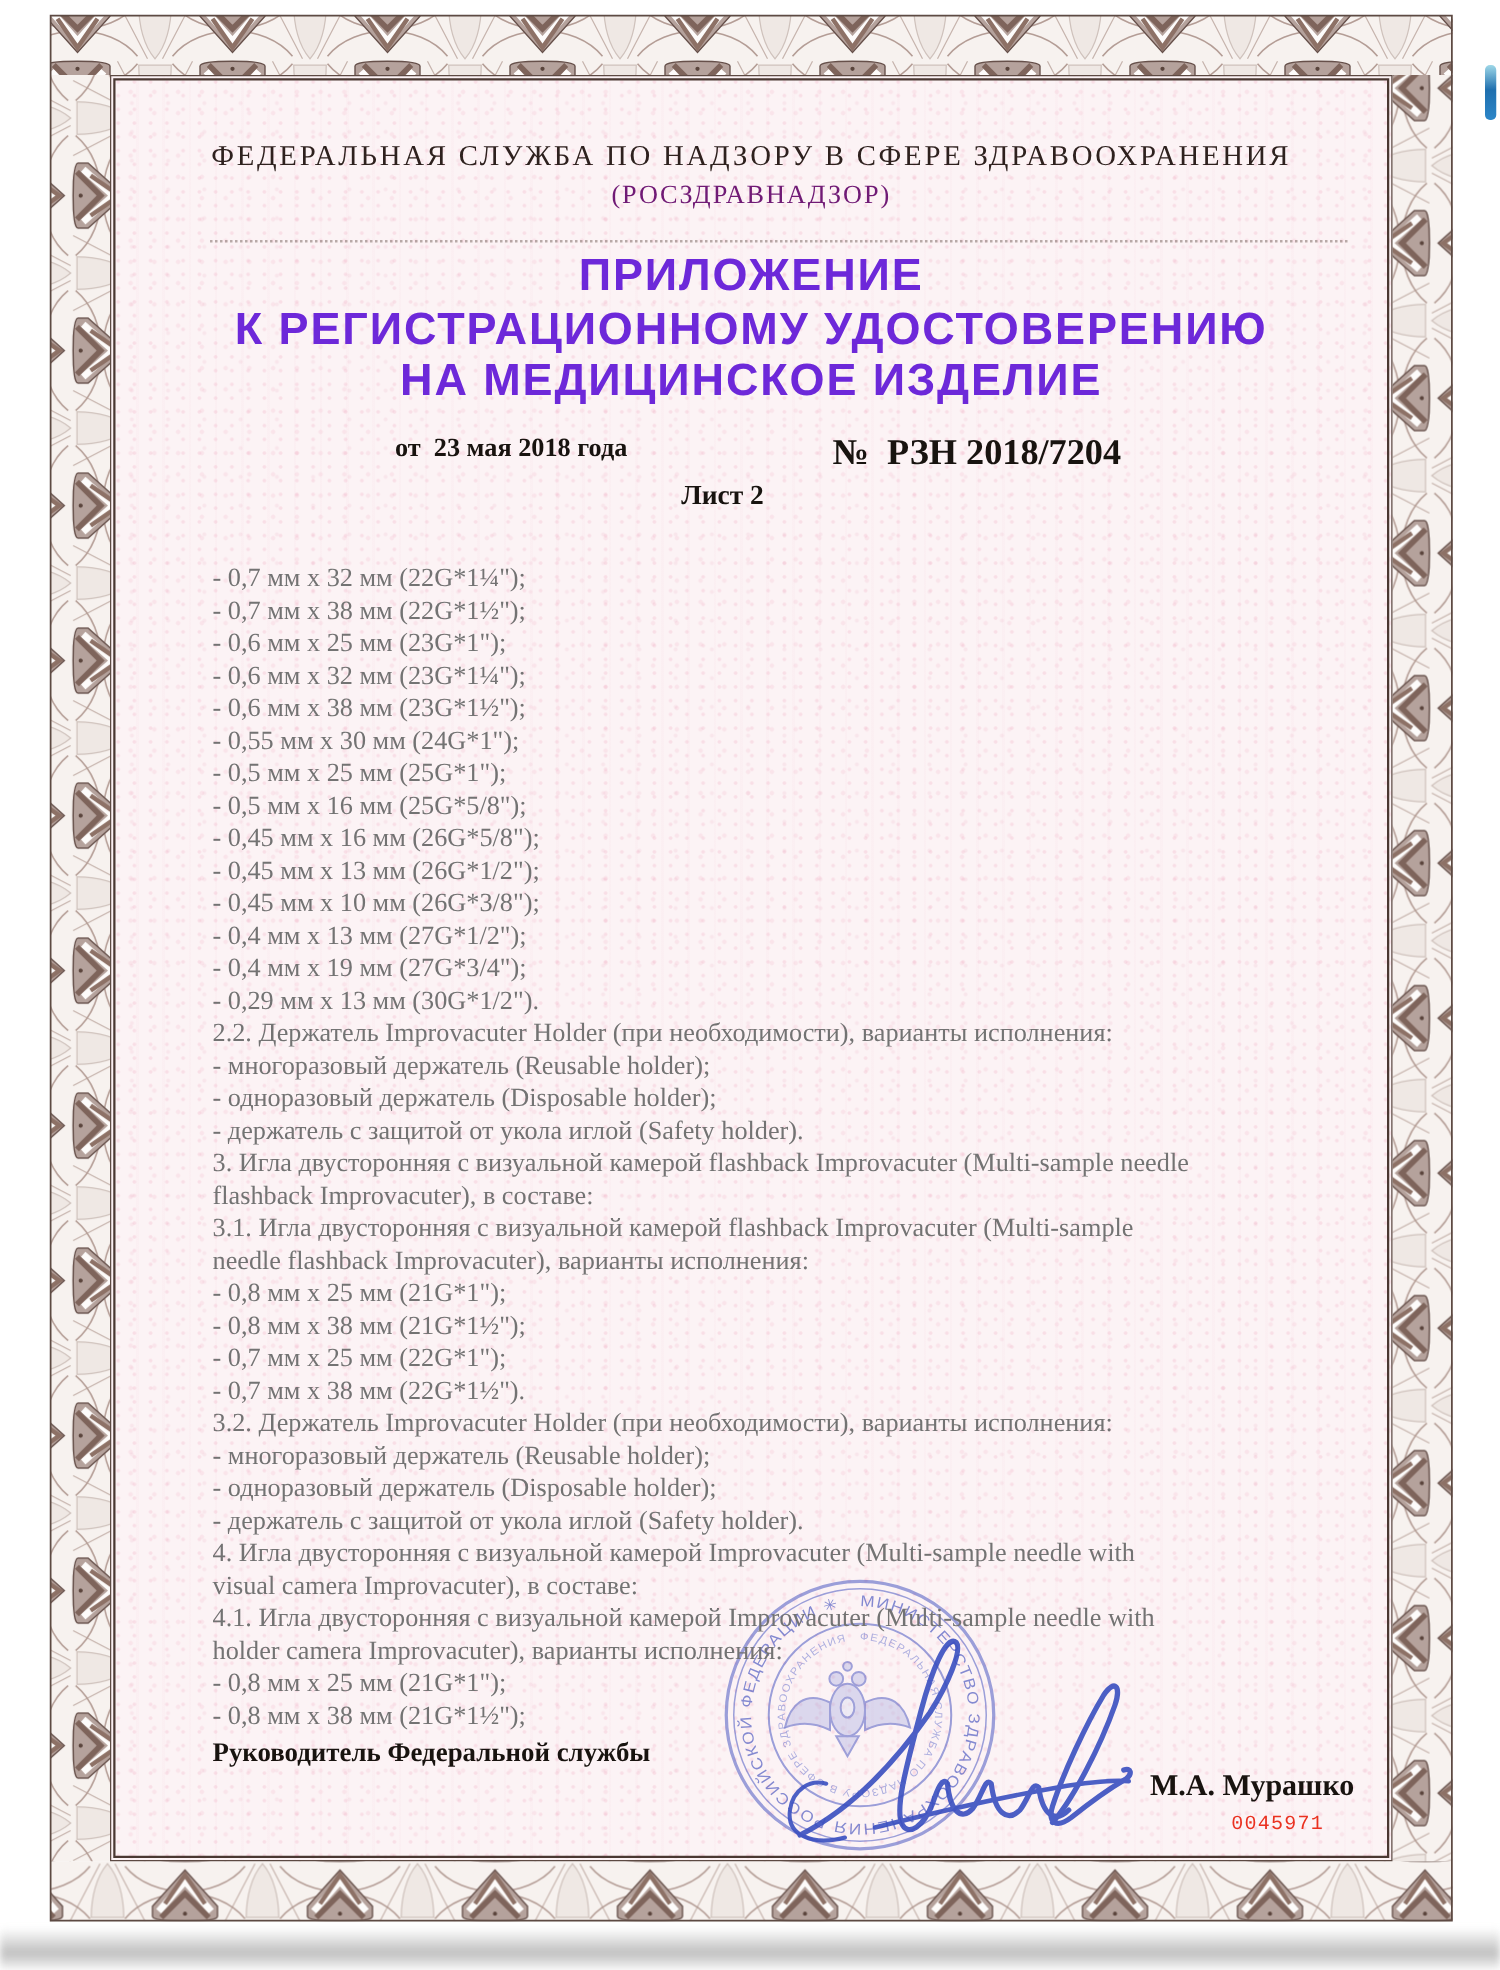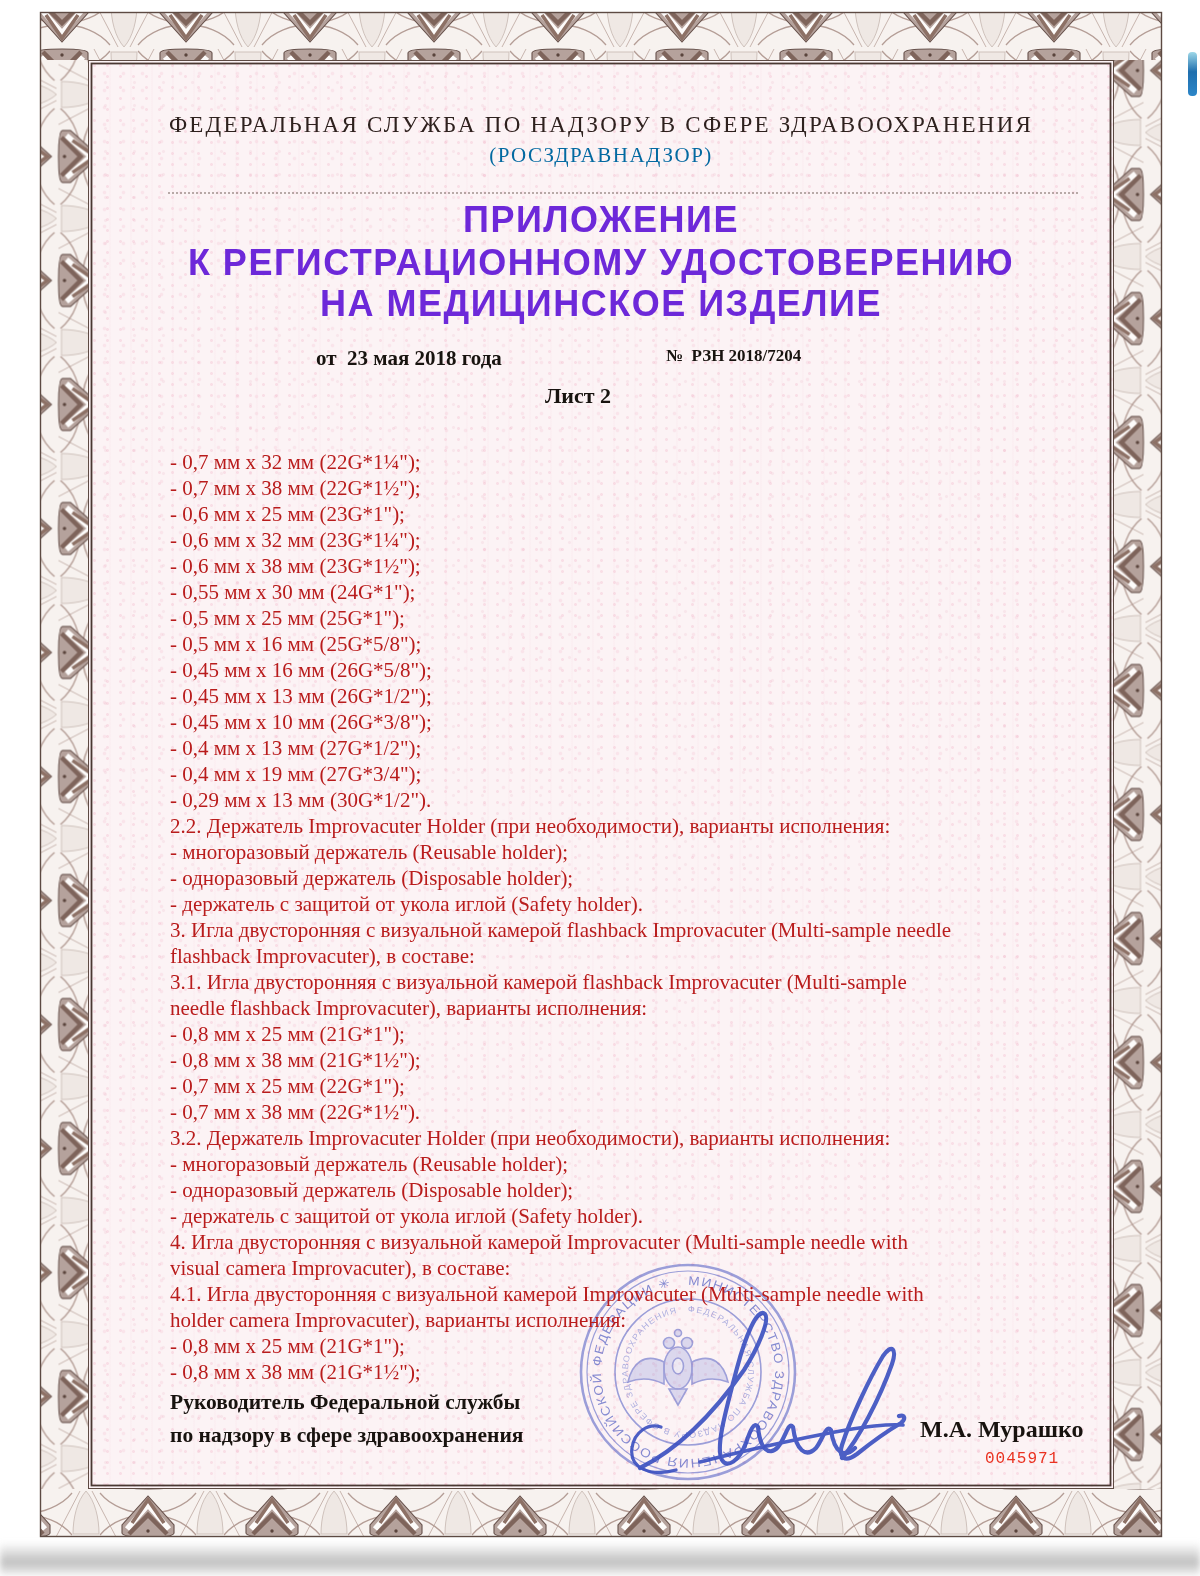--- a/index.html
+++ b/index.html
@@ -16,32 +16,32 @@
       radial-gradient(circle, rgba(238,160,185,.18) 1.2px, transparent 2.3px),
       radial-gradient(circle, rgba(226,140,170,.13) 1px, transparent 2.1px),
       repeating-linear-gradient(90deg, rgba(240,180,200,.06) 0 2px, transparent 2px 21px);
     background-size:13px 11px,19px 17px,29px 23px,auto;
     background-position:0 0,7px 5px,3px 11px,0 0;
   }
   .frame-svg{position:absolute;left:0;top:0;z-index:1;pointer-events:none;}
   .textlayer{position:absolute;z-index:3;}
   .center-line{left:88px;width:1026px;text-align:center;}
   .agency1{top:112px;font-size:23px;letter-spacing:2.2px;color:#2e211e;}
-  .agency2{top:143px;font-size:21px;letter-spacing:1.5px;color:#0369a1;}
+  .agency2{top:143px;font-size:21px;letter-spacing:1.5px;color:#701a75;}
   .sep{position:absolute;left:168px;top:192px;width:910px;height:0;z-index:3;
        border-top:2px dotted rgba(128,110,104,.55);}
   .title{font-family:"Liberation Sans", sans-serif;font-weight:bold;color:#6d28d9;
          font-size:36px;letter-spacing:1.5px;}
   .title1{top:199px;}
   .title2{top:242px;}
   .title3{top:283px;}
   .date-text{left:316px;top:346px;font-weight:bold;font-size:21px;white-space:pre;}
-  .number-text{left:666px;top:346px;font-weight:bold;font-size:17px;white-space:pre;}
+  .number-text{left:666px;top:346px;font-weight:bold;font-size:29px;white-space:pre;}
   .sheet-text{left:88px;top:383px;width:980px;text-align:center;font-weight:bold;font-size:22px;}
-  .body-lines{left:170px;top:449px;width:944px;font-size:21px;line-height:26px;color:#b91c1c;}
+  .body-lines{left:170px;top:449px;width:944px;font-size:21px;line-height:26px;color:#737373;}
   .body-lines .line{height:26px;white-space:pre;}
   .signer{left:170px;top:1386px;font-weight:bold;font-size:21.5px;line-height:33px;}
   .signer-name{left:920px;top:1416px;font-weight:bold;font-size:24px;}
   .serial{left:985px;top:1450px;font-family:"Liberation Mono", monospace;
           font-size:16px;letter-spacing:1px;color:#ea3120;}
   .stamp-svg{position:absolute;left:0;top:0;z-index:2;pointer-events:none;}
   .sig-svg{position:absolute;left:0;top:0;z-index:4;pointer-events:none;}
   .edge-mark{position:absolute;left:1188px;top:52px;width:9px;height:44px;z-index:5;
              border-radius:4px;background:linear-gradient(180deg,#9fd8e8,#1f6fae 45%,#2c86c8);}
   .scan-shadow{position:absolute;left:0;top:1542px;width:1200px;height:34px;z-index:5;
@@ -161,21 +161,20 @@
       <div class="line">4. Игла двусторонняя с визуальной камерой Improvacuter (Multi-sample needle with</div>
       <div class="line">visual camera Improvacuter), в составе:</div>
       <div class="line">4.1. Игла двусторонняя с визуальной камерой Improvacuter (Multi-sample needle with</div>
       <div class="line">holder camera Improvacuter), варианты исполнения:</div>
       <div class="line">- 0,8 мм х 25 мм (21G*1");</div>
       <div class="line">- 0,8 мм х 38 мм (21G*1½");</div>
     </div>
 
   <div class="textlayer signer">
     <div>Руководитель Федеральной службы</div>
-    <div>по надзору в сфере здравоохранения</div>
   </div>
   <div class="textlayer signer-name">М.А. Мурашко</div>
   <div class="textlayer serial">0045971</div>
 
   <svg class="sig-svg" width="1200" height="1576" viewBox="0 0 1200 1576">
     <g stroke="#3a4fc0" fill="none" stroke-linecap="round" stroke-linejoin="round" opacity="0.9">
       <path stroke-width="3.2" d="M 676 1470 C 650 1477 629 1468 632 1448 C 634 1432 648 1423 661 1427"></path>
       <path stroke-width="4.2" d="M 640 1468 C 680 1448 716 1410 744 1370
         C 758 1348 770 1320 765 1314 C 757 1307 745 1338 737 1368
         C 726 1410 715 1448 722 1460 C 727 1469 739 1461 746 1443

